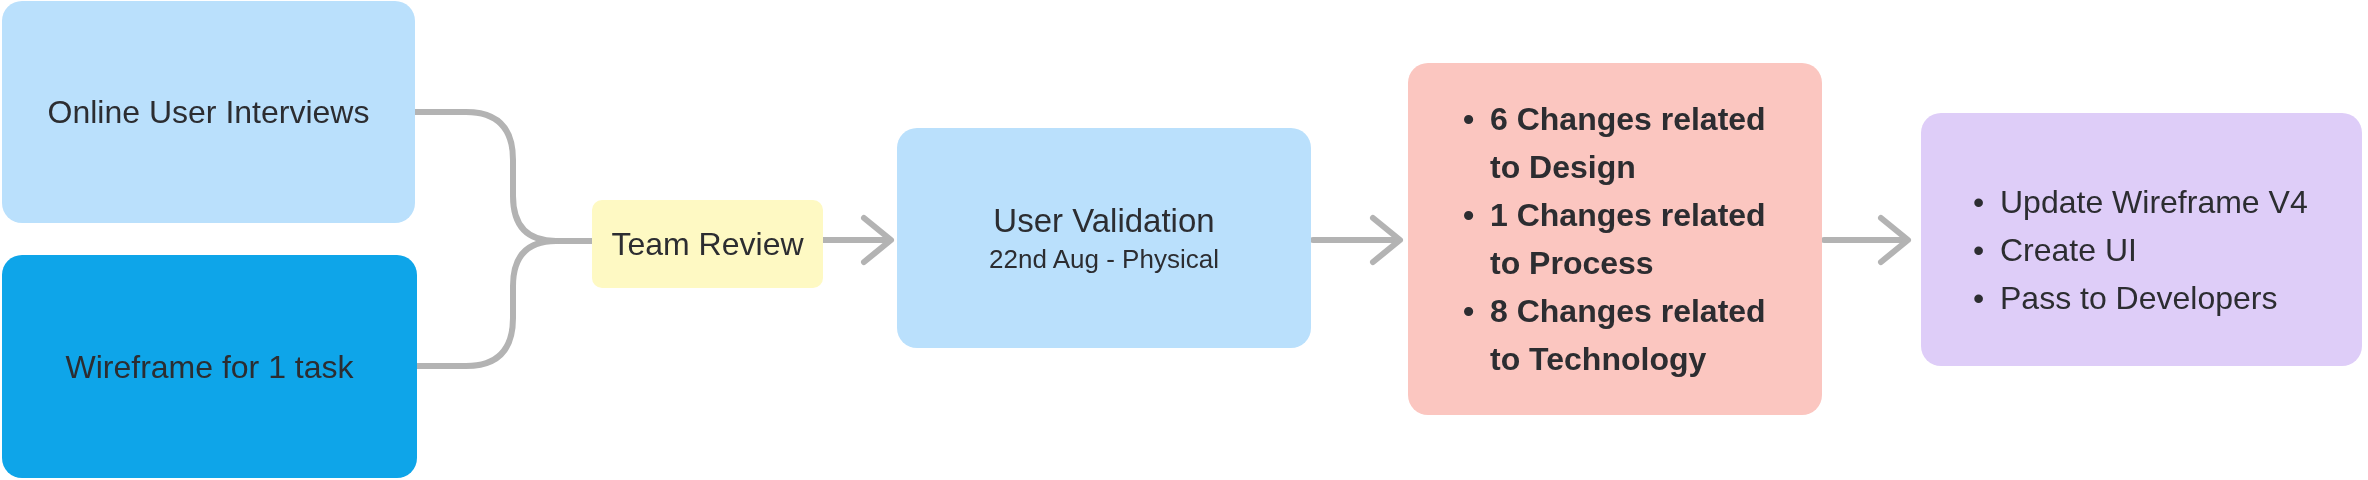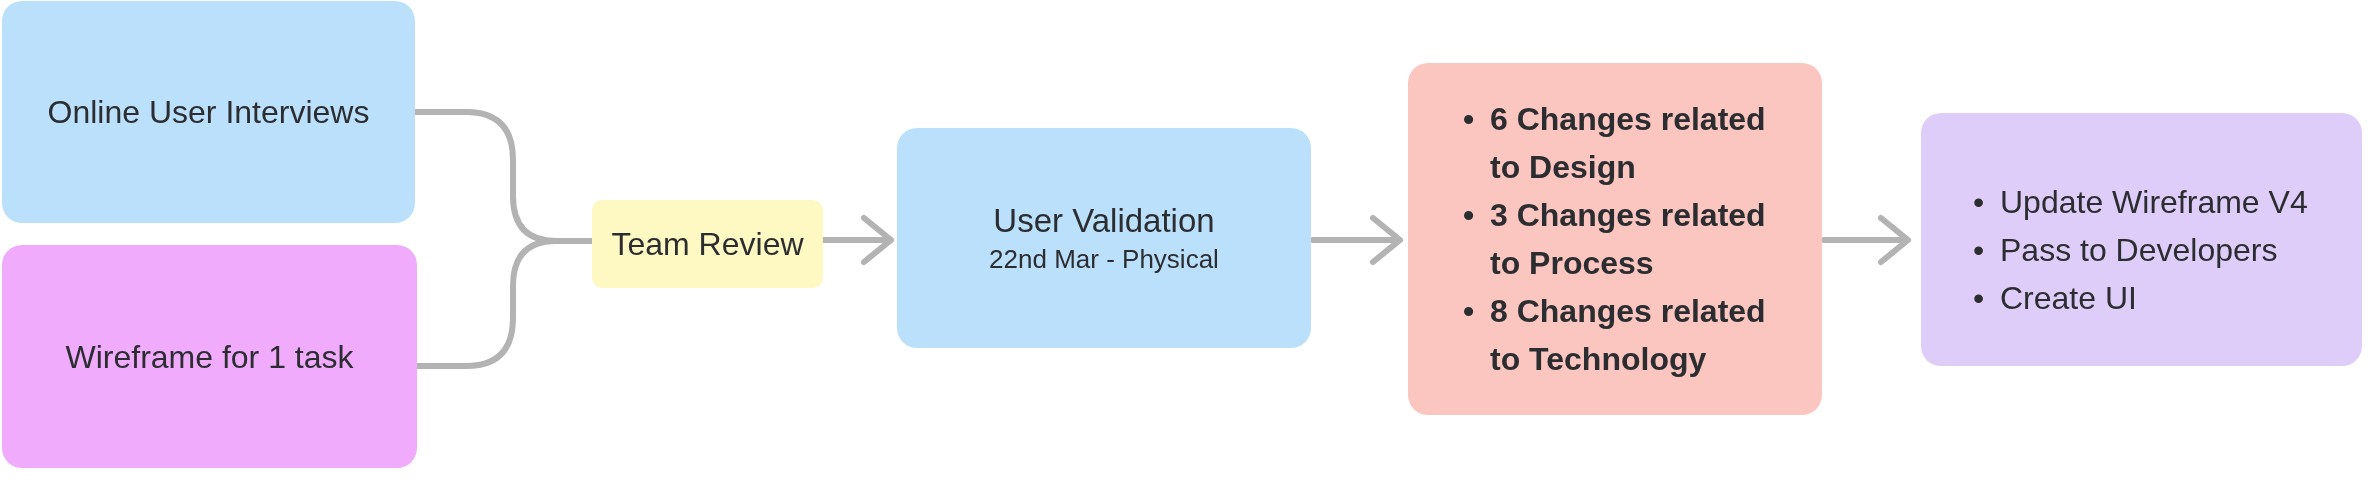--- a/index.html
+++ b/index.html
@@ -43,23 +43,23 @@
     line-height: 40px;
     text-align: center;
     color: #2c2d31;
   }
   .node-online {
     left: 2px; top: 1px;
     width: 413px; height: 222px;
     background: #bae0fc;
   }
   .node-wireframe {
-    left: 2px; top: 245px;
+    left: 2px; top: 255px;
     width: 415px; height: 223px;
-    background: #f0abfc;
+    background: #0ea5e9;
   }
   .node-team-review {
     left: 592px; top: 200px;
     width: 231px; height: 88px;
     background: #fef9c3;
     border-radius: 10px;
   }
   .node-user-validation {
     left: 897px; top: 128px;
     width: 414px; height: 220px;
@@ -137,32 +137,32 @@
   <div class="node node-wireframe">
     <div class="node-label">Wireframe for 1 task</div>
   </div>
 
   <div class="node node-team-review">
     <div class="node-label">Team Review</div>
   </div>
 
   <div class="node node-user-validation">
     <div class="node-title">User Validation</div>
-    <div class="node-subtitle">22nd Mar - Physical</div>
+    <div class="node-subtitle">22nd Aug - Physical</div>
   </div>
 
   <div class="node node-changes">
     <ul class="bullets">
       <li>6 Changes related to Design</li>
-      <li>3 Changes related to Process</li>
+      <li>1 Changes related to Process</li>
       <li>8 Changes related to Technology</li>
     </ul>
   </div>
 
   <div class="node node-next-steps">
     <ul class="bullets">
       <li>Update Wireframe V4</li>
+      <li>Create UI</li>
       <li>Pass to Developers</li>
-      <li>Create UI</li>
     </ul>
   </div>
 
 </div>
 
 </body></html>

